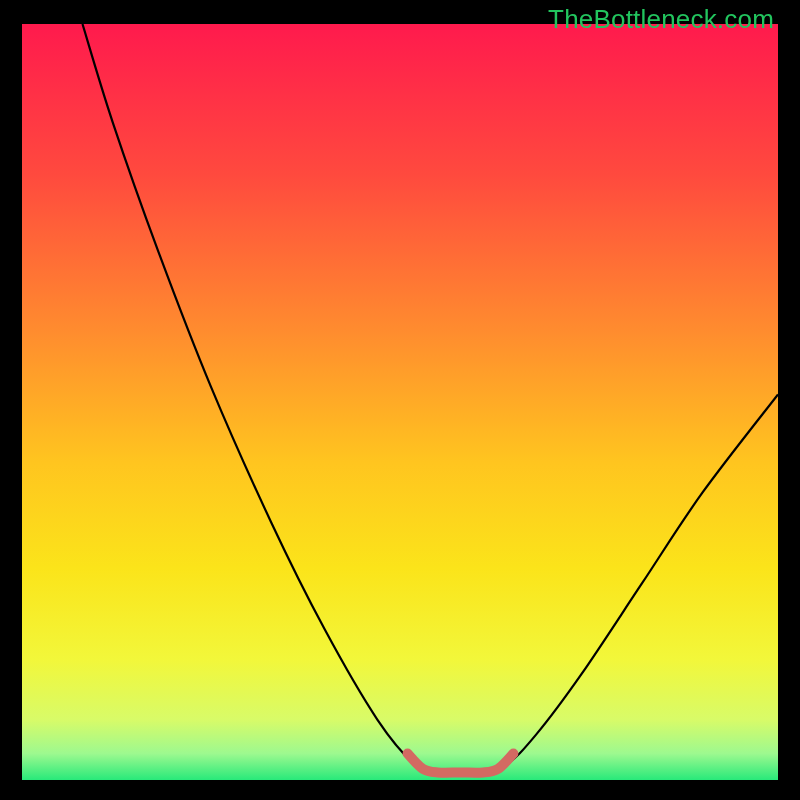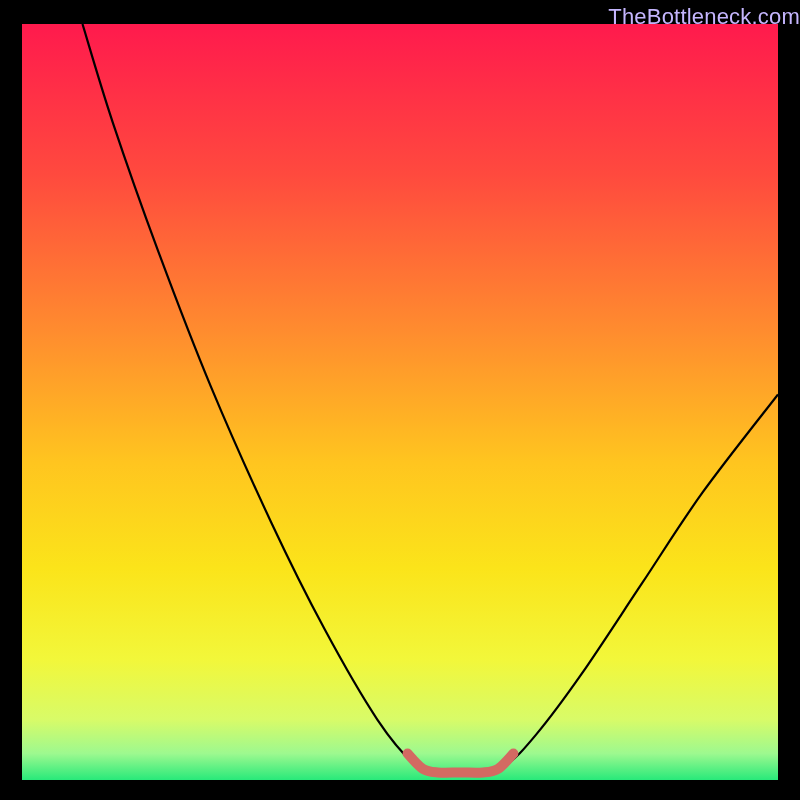--- a/index.html
+++ b/index.html
@@ -7,23 +7,23 @@
     padding: 0;
     width: 800px;
     height: 800px;
     background: #000;
     font-family: Arial, Helvetica, sans-serif;
     position: relative;
   }
   .watermark {
     position: absolute;
     top: 4px;
-    right: 0;
-    color: #c4b5fd;
-    font-size: 22px;
+    right: 26px;
+    color: #22c55e;
+    font-size: 26px;
     font-weight: 400;
     z-index: 10;
     letter-spacing: 0.2px;
   }
   .frame {
     position: absolute;
     left: 22px;
     top: 24px;
     width: 756px;
     height: 756px;

